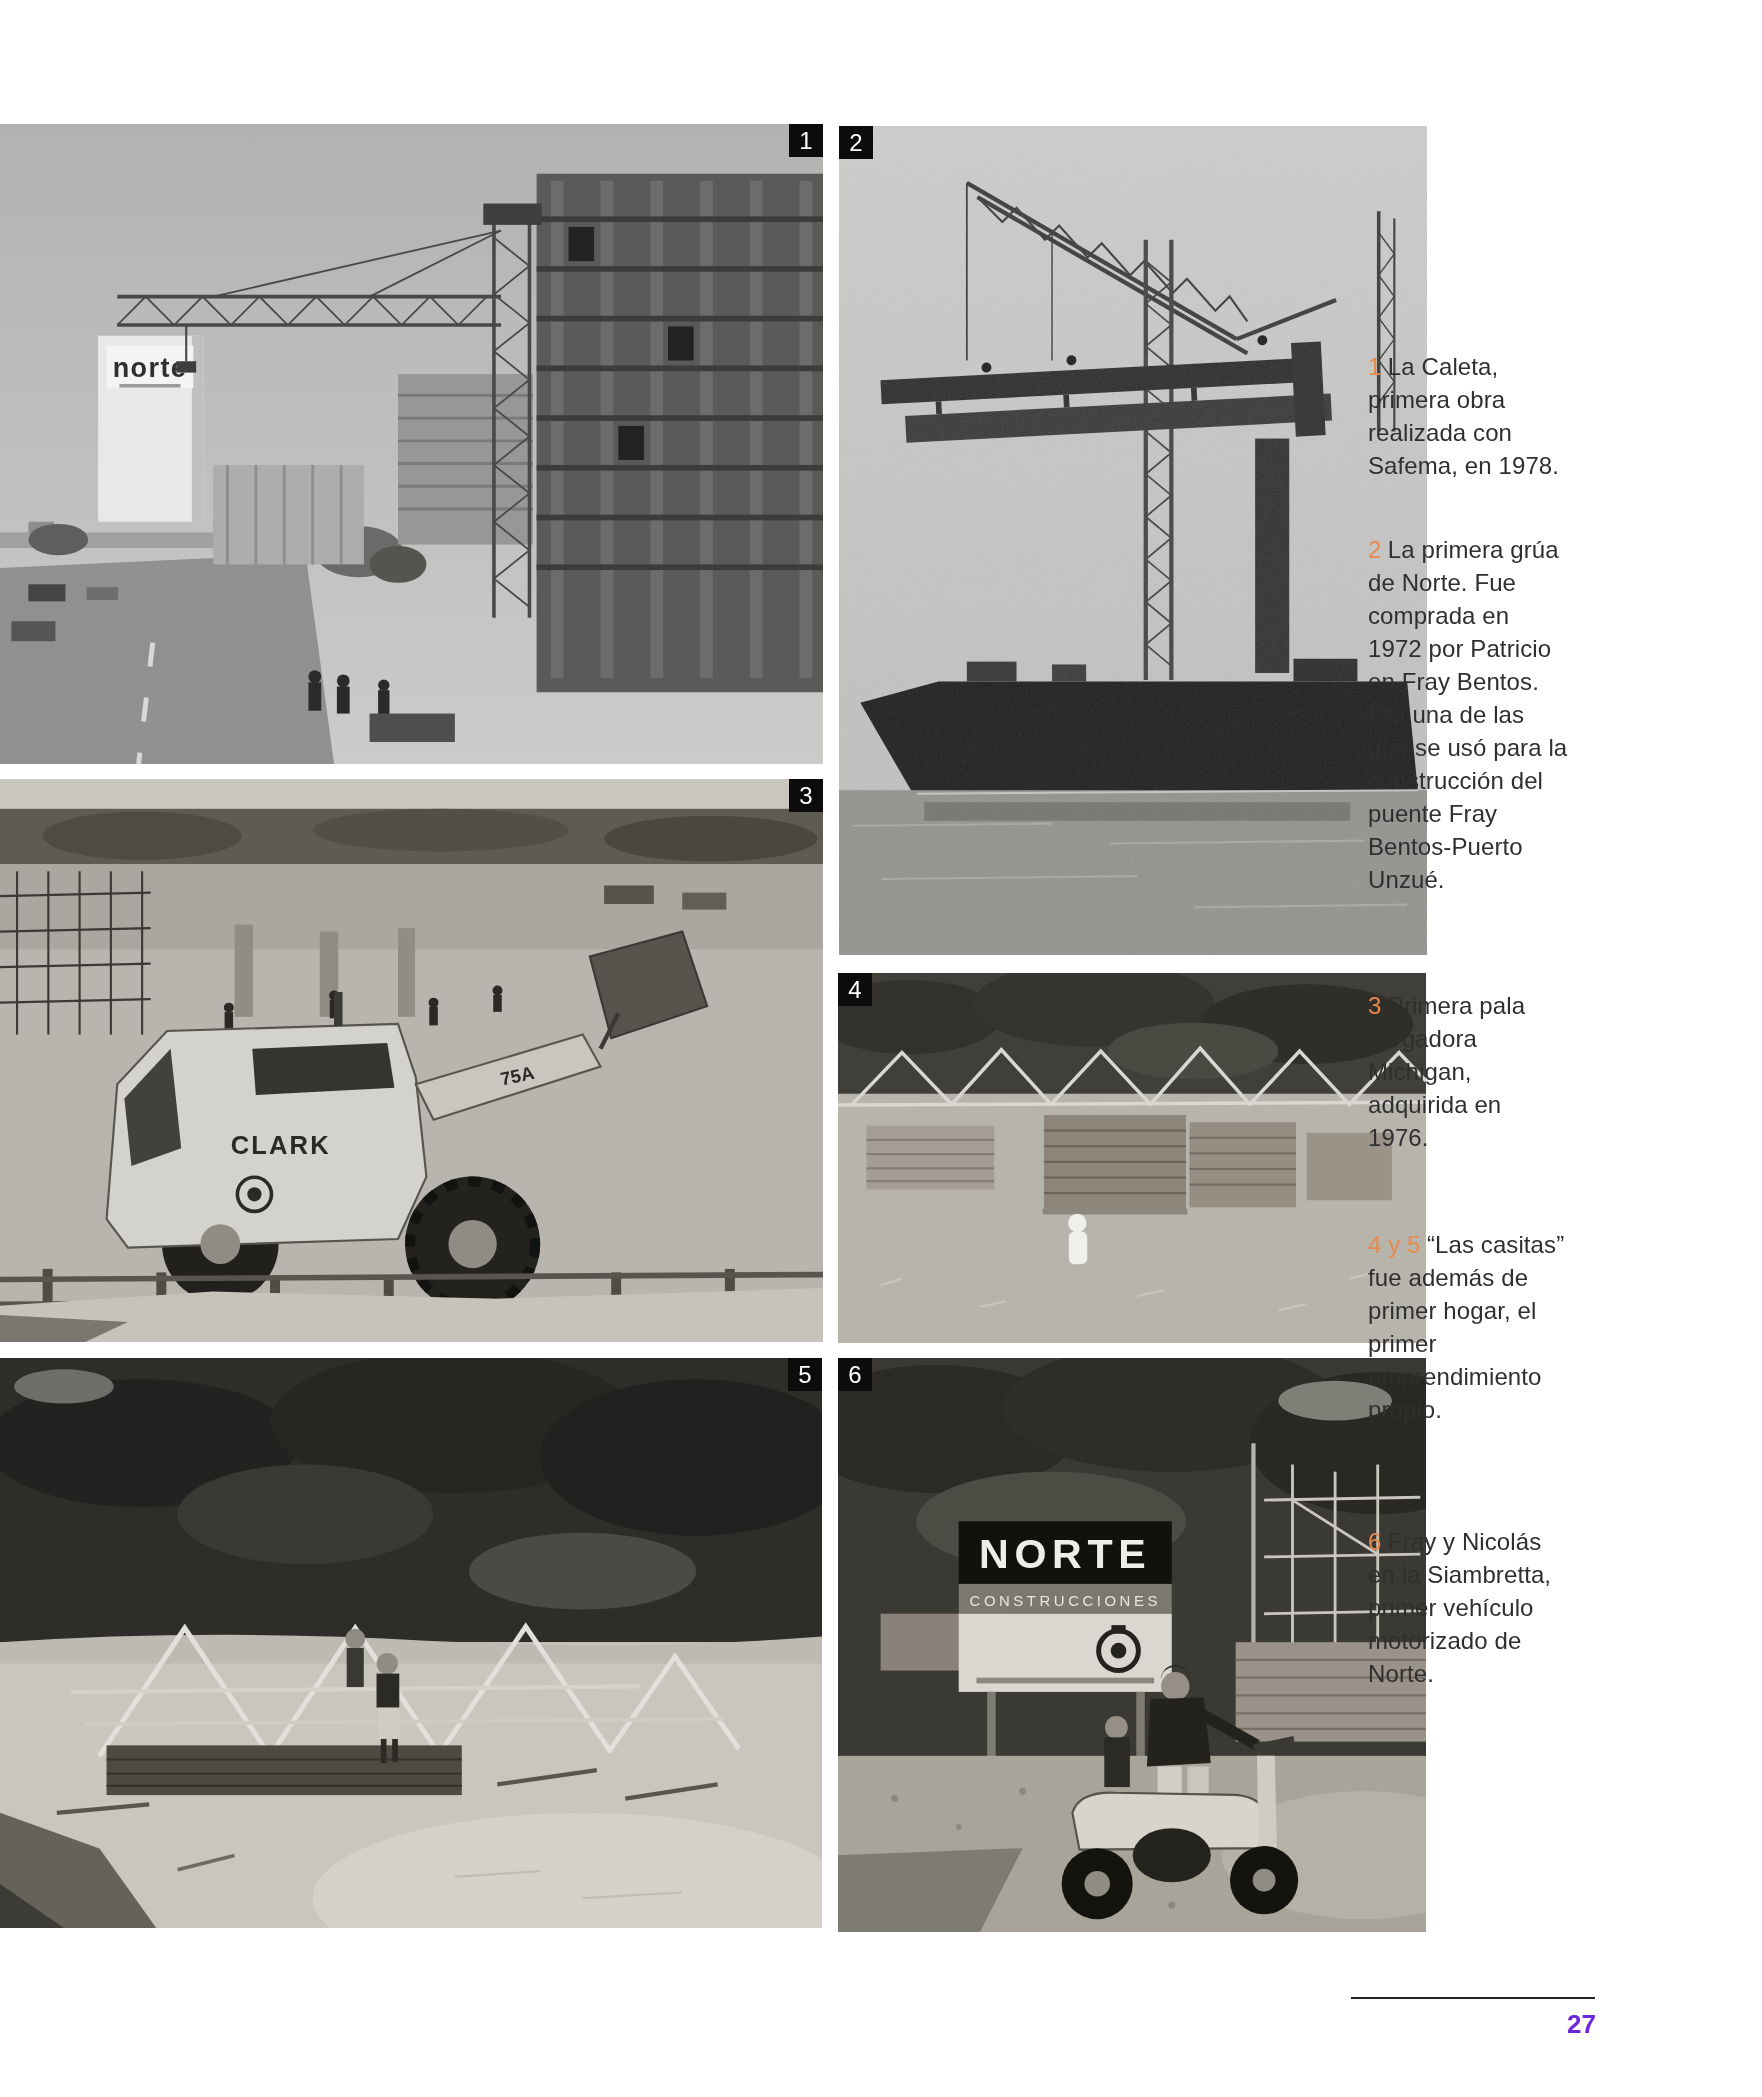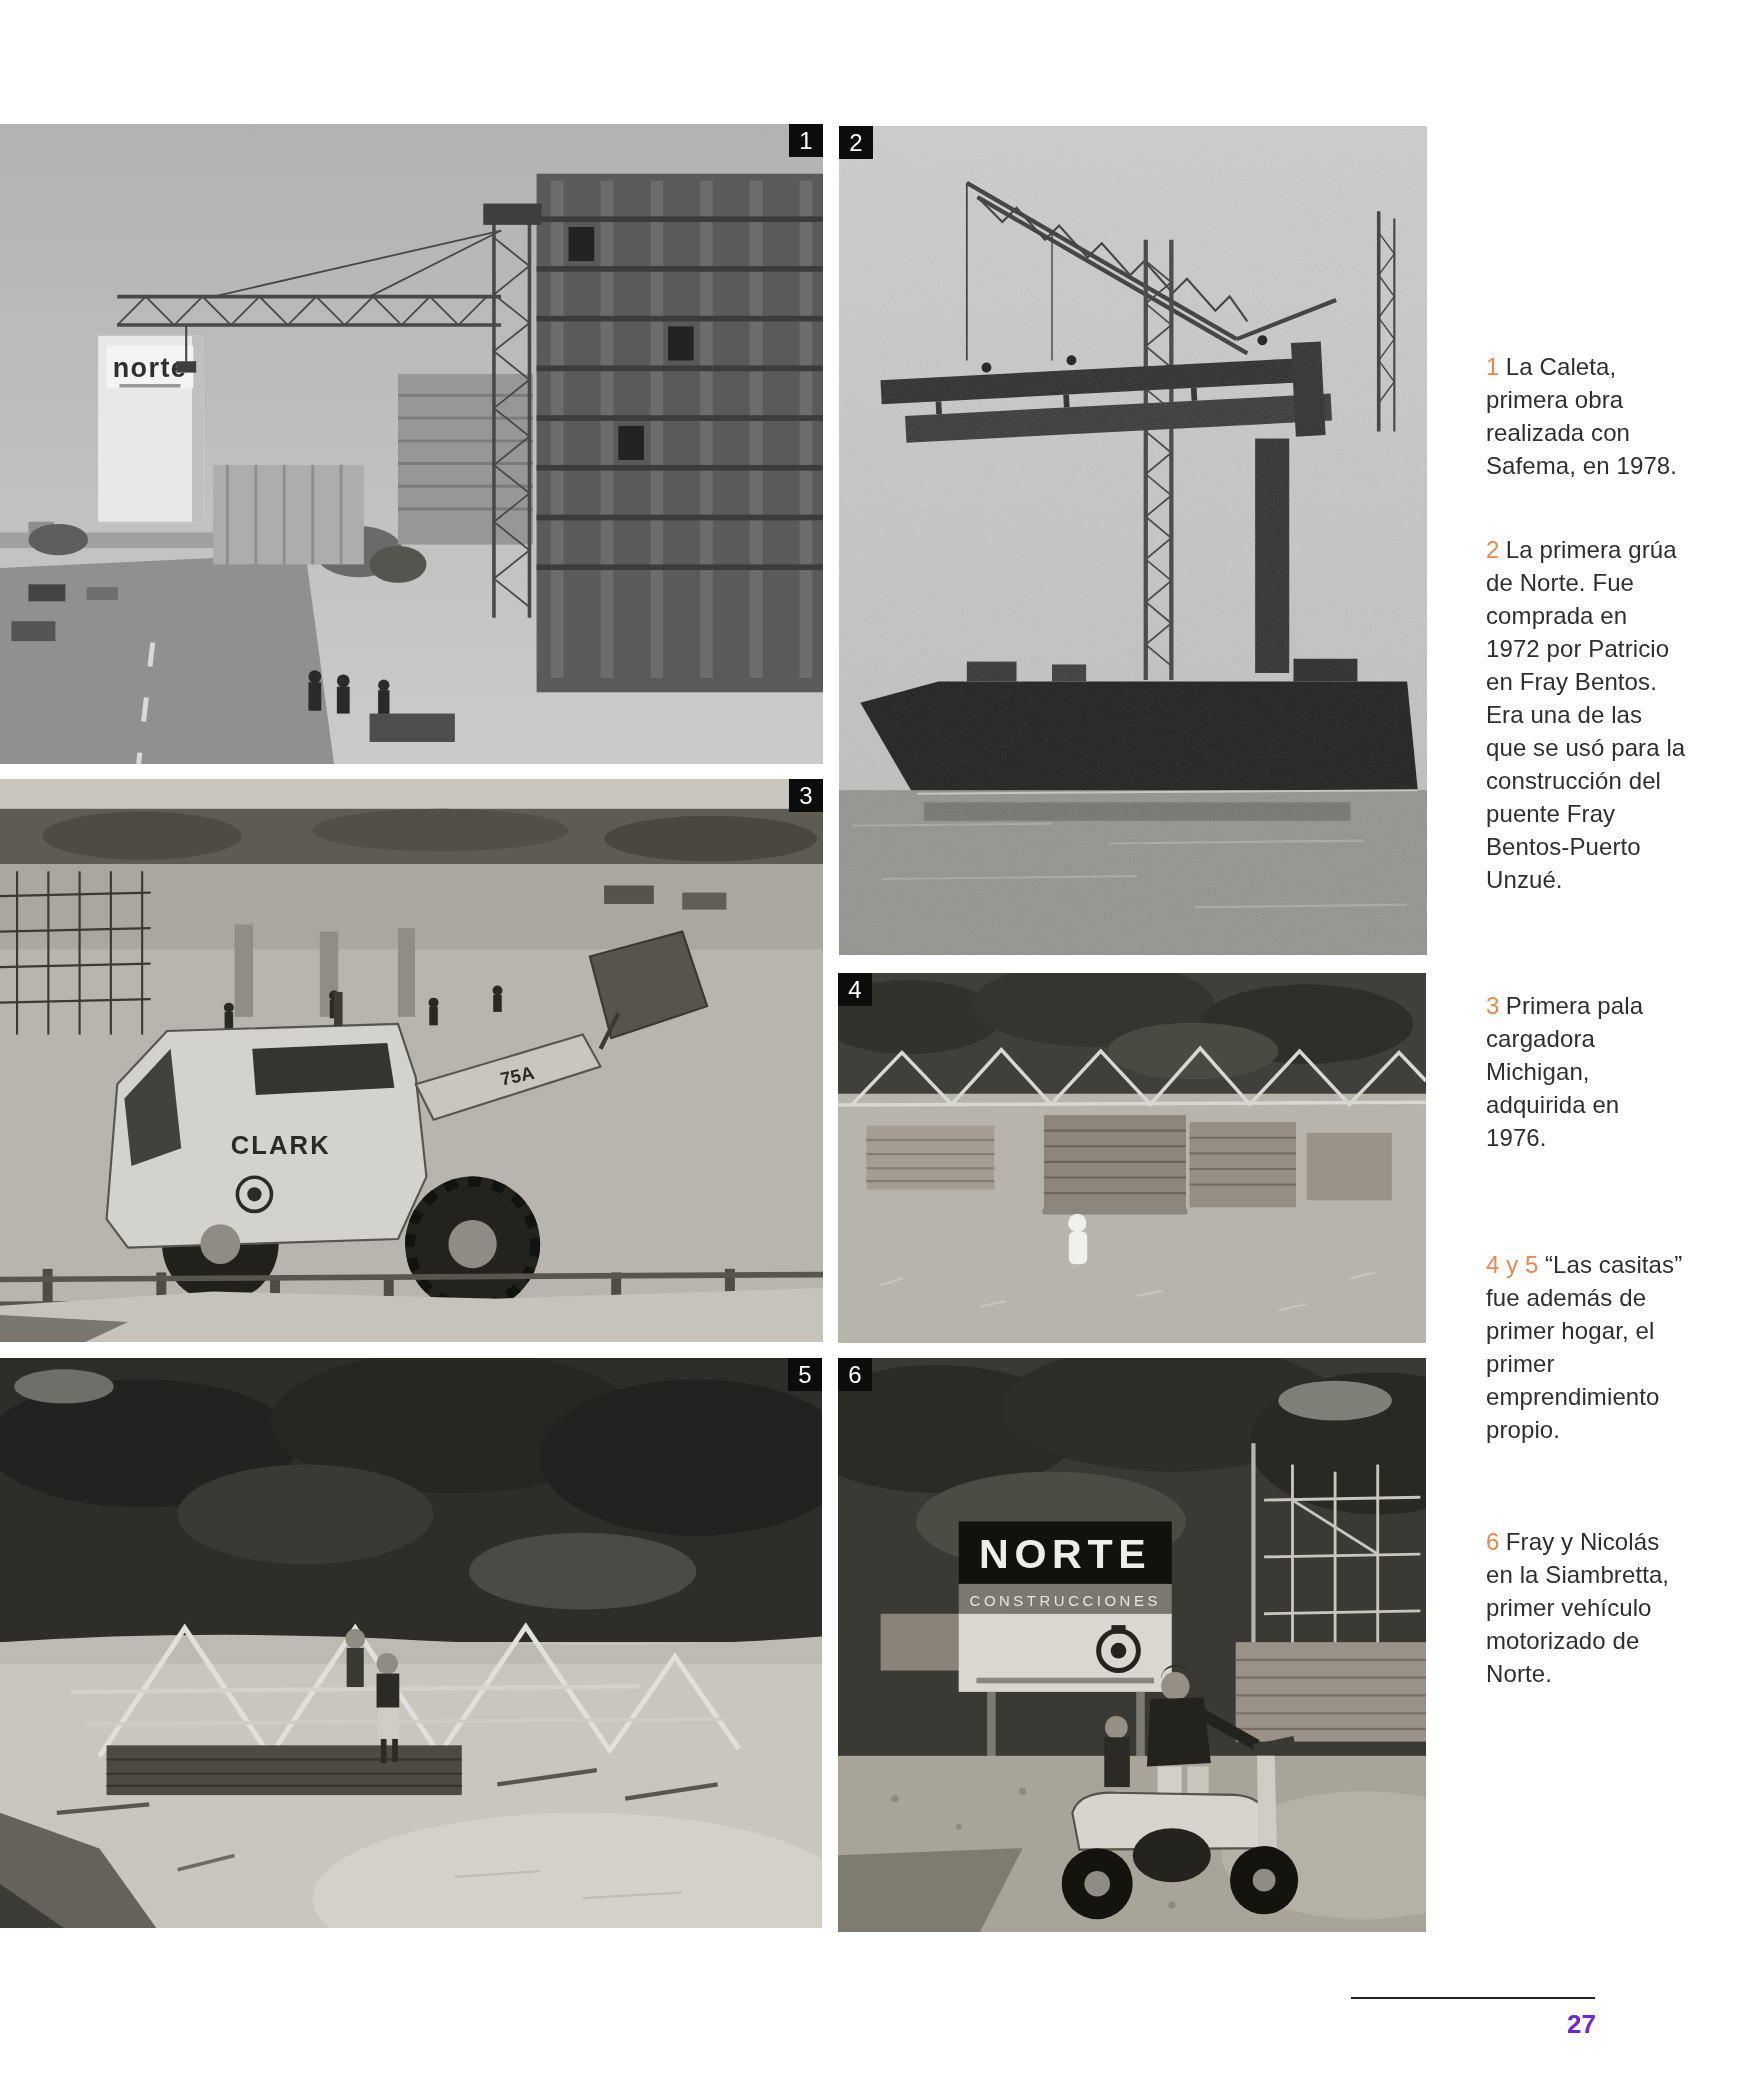--- a/index.html
+++ b/index.html
@@ -10,21 +10,21 @@
   .photo{position:absolute;overflow:hidden;background:#c9c9c7;}
   .photo svg{display:block;width:100%;height:100%;}
   .badge{
     position:absolute;width:34px;height:33px;background:#0c0c0c;color:#ffffff;
     display:flex;align-items:center;justify-content:center;
     font-size:24px;line-height:1;font-weight:400;
   }
   .badge.tr{top:0;right:0;}
   .badge.tl{top:0;left:0;}
   .caption{
-    position:absolute;left:1486px;width:200px;
+    position:absolute;left:1368px;width:200px;
     font-size:24px;line-height:33px;color:#2f2f2f;letter-spacing:0.1px;
   }
   .cnum{color:#e78a4c;margin-right:6.4px;}
   .footer-rule{position:absolute;left:1351px;top:1997px;width:244px;height:2.1px;background:#232323;}
   .page-number{
     position:absolute;left:1489px;top:2009px;width:107px;text-align:right;
     font-size:26px;font-weight:700;color:#6d28d9;
   }
 </style>
 </head>
@@ -428,21 +428,21 @@
   </div>
 
   <div class="caption" style="top:533px;">
     <span class="cnum">2</span><span>La primera grúa de Norte. Fue comprada en 1972 por Patricio en Fray Bentos. Era una de las que se usó para la construcción del puente Fray Bentos-Puerto Unzué.</span>
   </div>
 
   <div class="caption" style="top:989px;">
     <span class="cnum">3</span><span>Primera pala cargadora Michigan, adquirida en 1976.</span>
   </div>
 
-  <div class="caption" style="top:1228px;margin-top:20px;">
+  <div class="caption" style="top:1228px;">
     <span class="cnum">4 y 5</span><span>“Las casitas” fue además de primer hogar, el primer emprendimiento propio.</span>
   </div>
 
   <div class="caption" style="top:1525px;">
     <span class="cnum">6</span><span>Fray y Nicolás en la Siambretta, primer vehículo motorizado de Norte.</span>
   </div>
 
   <div class="footer-rule"></div>
   <div class="page-number">27</div>
 

